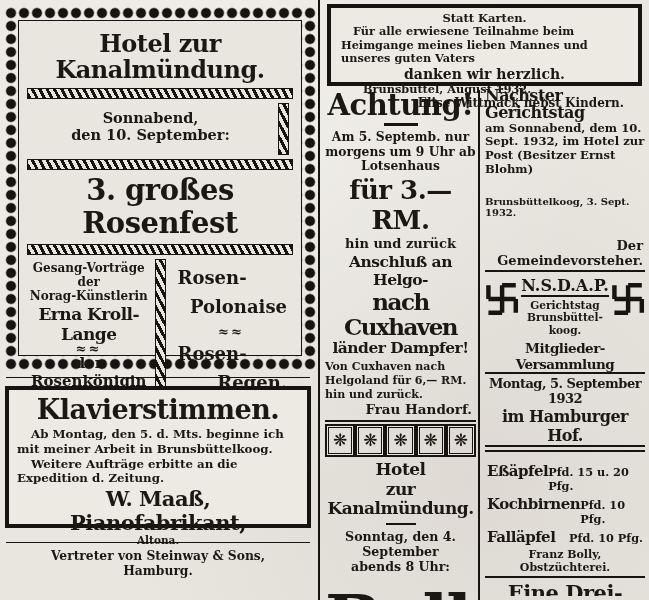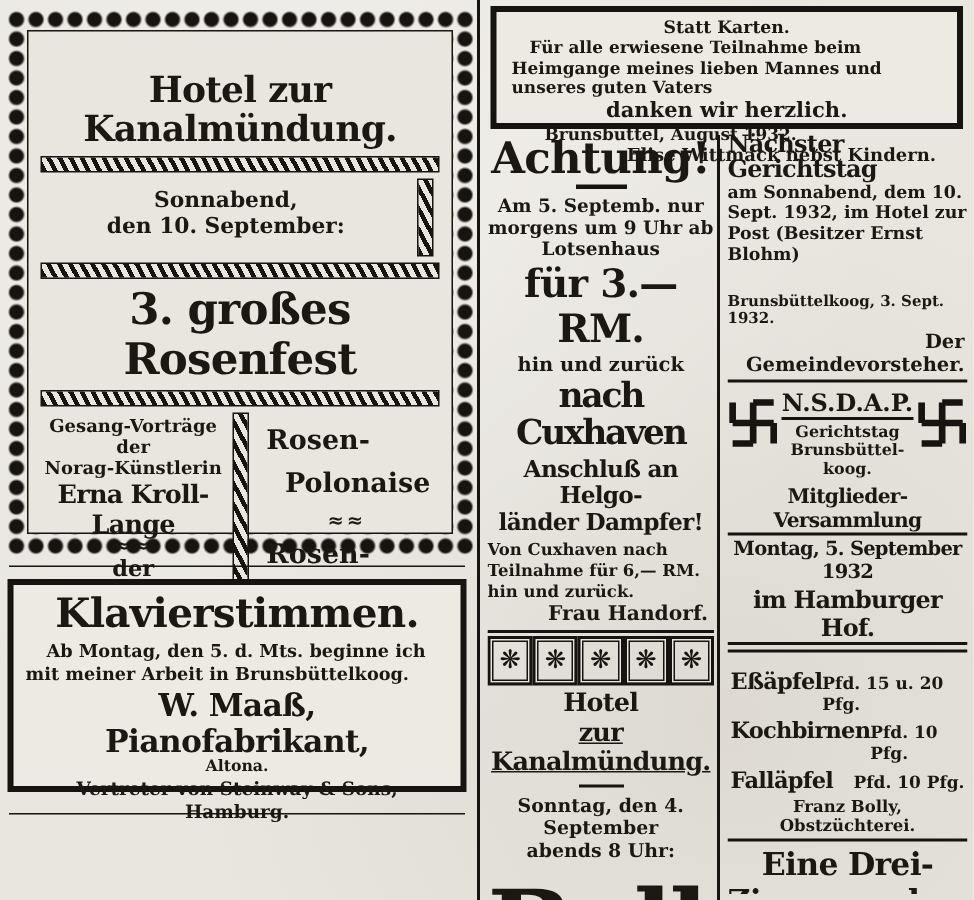--- a/index.html
+++ b/index.html
@@ -57,21 +57,21 @@
 
   svg.swast{display:block;}
 </style>
 </head>
 <body>
 
 <div id="page">
 
   <div class="abs ornborder" style="left:4px;top:6px;width:312px;height:364px;">
     <div class="inner">
-      <div class="ctr fr-title" style="font-size:24px;line-height:1.1;margin-top:20px;">Hotel zur Kanalmündung.</div>
+      <div class="ctr fr-title" style="font-size:24px;line-height:1.1;margin-top:4px;">Hotel zur Kanalmündung.</div>
       <div class="hatch"></div>
       <div class="cols" style="min-height:52px;">
         <div class="c ctr b" style="font-size:14.5px;padding-top:6px;">
           <div>Sonnabend,</div>
           <div>den 10. September:</div>
         </div>
         <div class="hatch-v"></div>
       </div>
       <div class="hatch"></div>
       <div class="ctr fr-title tight" style="font-size:29px;line-height:1.15;margin:2px 0;">3. großes Rosenfest</div>
@@ -96,20 +96,21 @@
         </div>
       </div>
     </div>
   </div>
 
   <hr class="thinrule abs" style="left:6px;top:377px;width:304px;">
 
   <div class="abs boxed" style="left:5px;top:386px;width:306px;height:142px;padding:4px 8px;">
     <div class="ctr fr-title" style="font-size:27px;line-height:1.15;">Klavierstimmen.</div>
     <div class="b" style="font-size:11.8px;line-height:1.25;text-indent:14px;margin-top:2px;">Ab Montag, den 5. d. Mts. beginne ich mit meiner Arbeit in Brunsbüttelkoog.</div>
+    <div class="b" style="font-size:11.8px;line-height:1.25;text-indent:14px;">Weitere Aufträge erbitte an die Expedition d. Zeitung.</div>
     <div class="ctr fr-title" style="font-size:21px;line-height:1.15;margin-top:1px;">W. Maaß, Pianofabrikant,</div>
     <div class="ctr b" style="font-size:10.5px;line-height:1.1;">Altona.</div>
     <div class="ctr b" style="font-size:12.3px;margin-top:1px;">Vertreter von Steinway &amp; Sons, Hamburg.</div>
   </div>
 
   <hr class="thinrule abs" style="left:6px;top:542px;width:304px;">
 
   <div class="abs" style="left:318px;top:0;width:2px;height:600px;background:#171310;"></div>
 
   <div class="abs boxed" style="left:327px;top:4px;width:315px;height:82px;padding:3px 10px;">
@@ -123,54 +124,54 @@
   <div class="abs" style="left:478px;top:90px;width:2px;height:510px;background:#171310;"></div>
 
   <div class="abs" style="left:325px;top:90px;width:151px;height:510px;overflow:hidden;">
 
     <div>
       <div class="ctr fr-title" style="font-size:29px;line-height:1.05;">Achtung!</div>
       <div style="width:34px;height:2.5px;background:#171310;margin:3px auto 4px auto;"></div>
       <div class="ctr b" style="font-size:12.3px;line-height:1.2;">Am 5. Septemb. nur morgens um 9 Uhr ab Lotsenhaus</div>
       <div class="ctr fr-title" style="font-size:26px;line-height:1.15;margin-top:2px;">für 3.— RM.</div>
       <div class="ctr b" style="font-size:13px;">hin und zurück</div>
+      <div class="ctr fr-title" style="font-size:15.5px;line-height:1.15;margin-top:2px;">Anschluß an Helgo-</div>
       <div class="ctr fr-title" style="font-size:23px;letter-spacing:-1.5px;line-height:1.1;">nach Cuxhaven</div>
-      <div class="ctr fr-title" style="font-size:15.5px;line-height:1.15;margin-top:2px;">Anschluß an Helgo-</div>
       <div class="ctr fr-title" style="font-size:15.5px;line-height:1.15;">länder Dampfer!</div>
-      <div class="b" style="font-size:11px;line-height:1.25;margin-top:3px;">Von Cuxhaven nach Teilnahme für 6,— RM. hin und zurück.</div>
+      <div class="b" style="font-size:11px;line-height:1.25;margin-top:3px;">Von Cuxhaven nach Helgoland für 6,— RM. hin und zurück.</div>
       <div class="b" style="font-size:13.5px;text-align:right;padding-right:4px;">Frau Handorf.</div>
     </div>
 
     <hr class="rule" style="margin-top:3px;">
 
     <div>
       <div class="ornrow">
         <span class="blk">❋</span>
         <span class="blk">❋</span>
         <span class="blk">❋</span>
         <span class="blk">❋</span>
         <span class="blk">❋</span>
       </div>
       <div class="ctr fr-title" style="font-size:17px;line-height:1.15;margin-top:3px;">Hotel</div>
-      <div class="ctr fr-title" style="font-size:17px;line-height:1.15;text-decoration:underline;">zur Kanalmündung.</div>
+      <div class="ctr fr-title" style="font-size:17px;line-height:1.15;">zur Kanalmündung.</div>
       <div style="width:30px;height:2px;background:#171310;margin:4px auto;"></div>
       <div class="ctr b" style="font-size:12.6px;line-height:1.2;">Sonntag, den 4. September</div>
       <div class="ctr b" style="font-size:12.6px;line-height:1.2;">abends 8 Uhr:</div>
       <div class="ctr fr-title" style="font-size:68px;line-height:1.35;letter-spacing:-2px;">Ball.</div>
 
     </div>
   </div>
 
   <div class="abs" style="left:485px;top:88px;width:160px;height:508px;overflow:hidden;">
 
     <div>
       <div class="fr-title tight" style="font-size:16px;line-height:1.05;">Nächster Gerichtstag</div>
       <div class="b" style="font-size:11.6px;line-height:1.18;">am Sonnabend, dem 10. Sept. 1932, im Hotel zur Post (Besitzer Ernst Blohm)</div>
       <div class="b" style="font-size:10px;margin-top:20px;">Brunsbüttelkoog, 3. Sept. 1932.</div>
-      <div class="b" style="font-size:13px;text-align:right;padding-right:2px;margin-top:3px;">Der Gemeindevorsteher.</div>
+      <div class="b" style="font-size:13px;text-align:right;padding-right:2px;margin-top:20px;">Der Gemeindevorsteher.</div>
     </div>
 
     <hr class="rule" style="margin-top:2px;">
 
     <div>
       <div style="display:flex;align-items:flex-start;justify-content:space-between;margin-top:4px;">
         <svg class="swast" width="46" height="46" viewBox="0 0 100 100">
           <path d="M50 10 L50 90 M10 50 L90 50 M50 10 L90 10 M90 50 L90 90 M50 90 L10 90 M10 50 L10 10" stroke="#171310" stroke-width="13" fill="none"></path>
         </svg>
         <div class="ctr" style="flex:1;padding:0 2px;">

